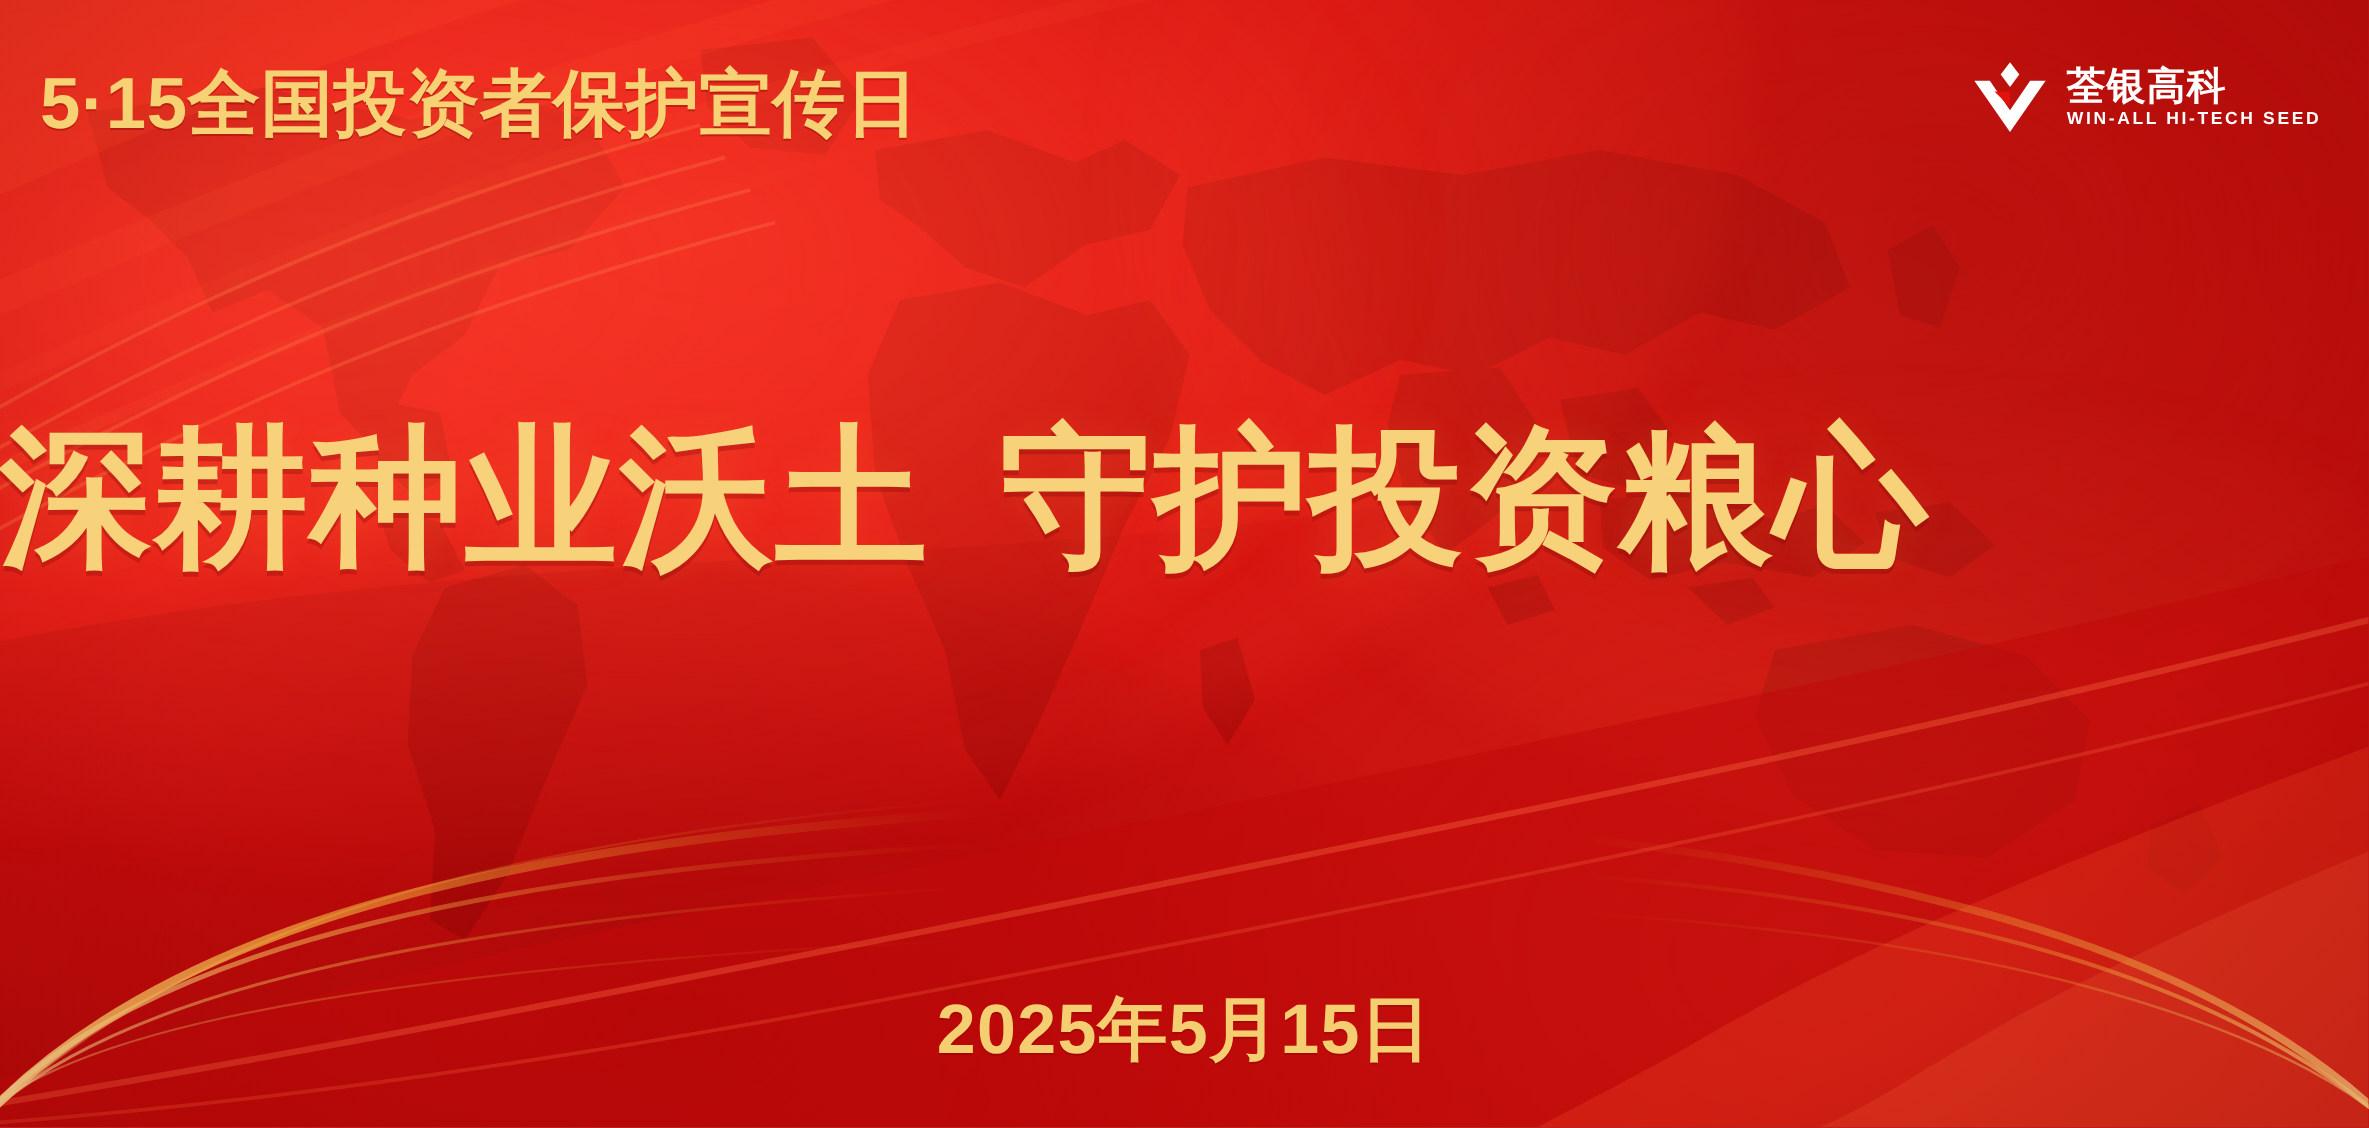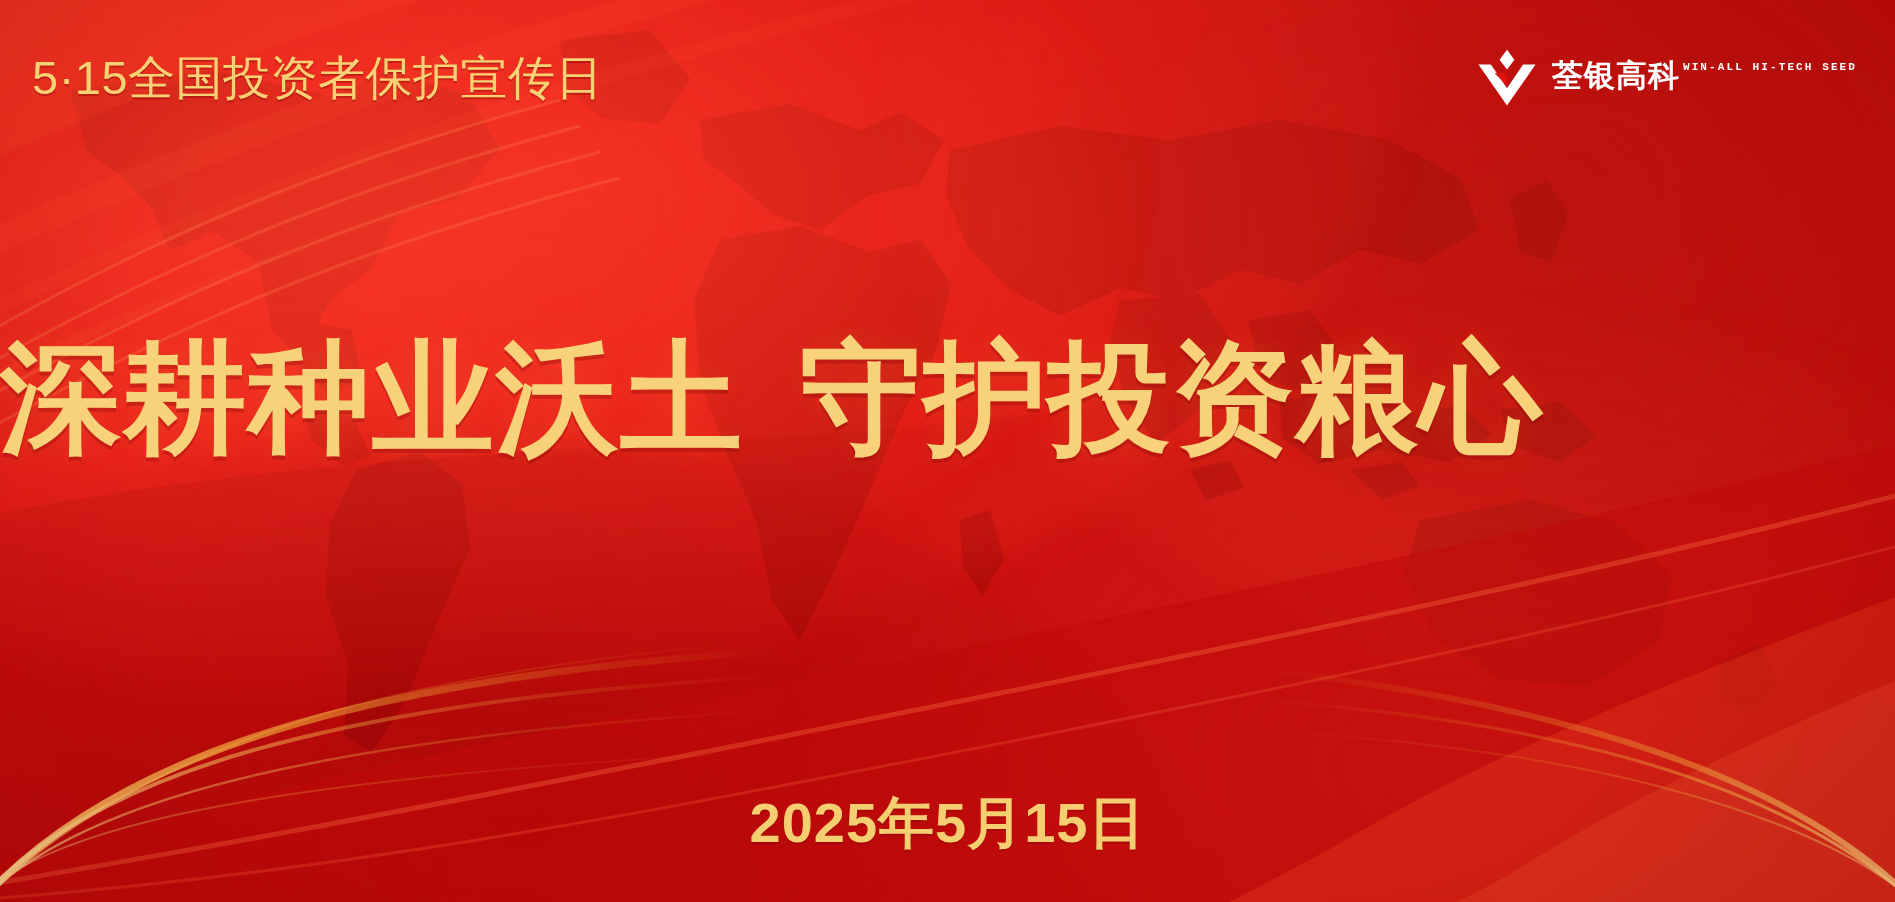--- a/index.html
+++ b/index.html
@@ -47,41 +47,41 @@
   
   .gold-swoosh{position:absolute;left:0;bottom:0;width:780px;height:300px;pointer-events:none;}
   .gold-swoosh svg{width:100%;height:100%;display:block;}
   
   .gold-swoosh-r{position:absolute;right:0;bottom:0;width:620px;height:330px;pointer-events:none;}
   .gold-swoosh-r svg{width:100%;height:100%;display:block;}
 
   
   .eyebrow{
     position:absolute;left:32px;top:54px;
-    font-size:47px;line-height:1;font-weight:normal;
+    font-size:58px;line-height:1;font-weight:bold;
     color:#f7d274;
     letter-spacing:.5px;
     text-shadow:0 2px 0 rgba(120,0,0,.35);
     white-space:nowrap;
   }
 
   
   .brand{
     position:absolute;right:38px;top:46px;
     display:flex;align-items:center;gap:14px;
   }
   .brand-mark{width:62px;height:62px;flex:0 0 auto;}
   .brand-mark svg{width:100%;height:100%;display:block;}
-  .brand-text{display:flex;flex-direction:row;gap:3px;font-family:Liberation Mono, monospace;}
+  .brand-text{display:flex;flex-direction:column;gap:3px;}
   .brand-cn{
     font-size:31px;line-height:1;font-weight:bold;color:#ffffff;letter-spacing:1px;
     white-space:nowrap;
   }
   .brand-en{
-    font-size:11px;line-height:1;color:#ffffff;letter-spacing:2.1px;font-weight:bold;
+    font-size:14px;line-height:1;color:#ffffff;letter-spacing:2.1px;font-weight:bold;
     white-space:nowrap;
   }
 
   
   .headline{
     position:absolute;left:0;right:0;top:336px;
     text-align:left;
     font-size:122px;line-height:1.02;font-weight:bold;
     color:#f7d27a;
     letter-spacing:2px;

